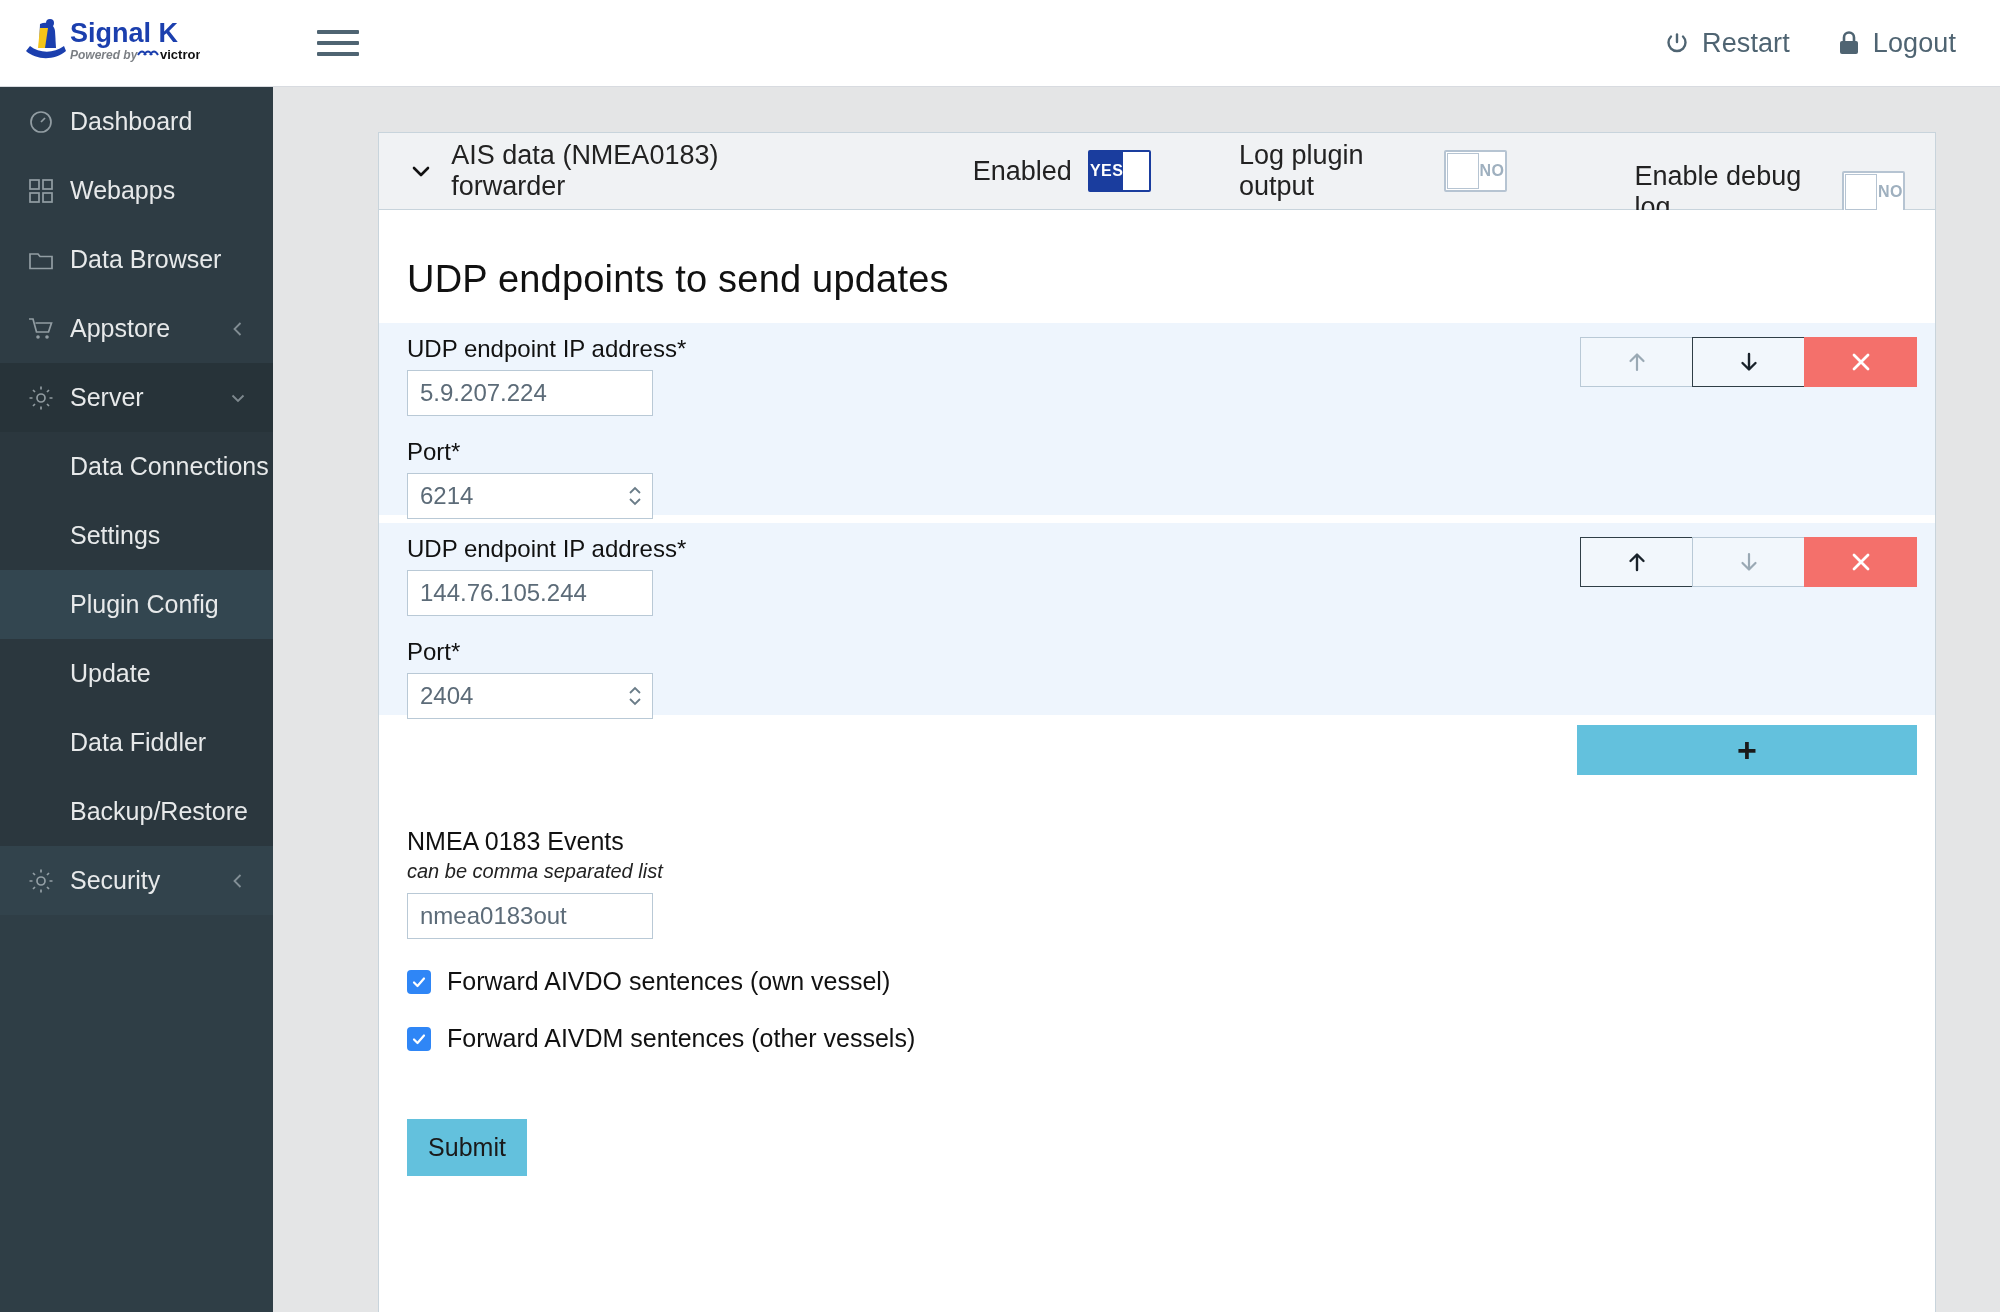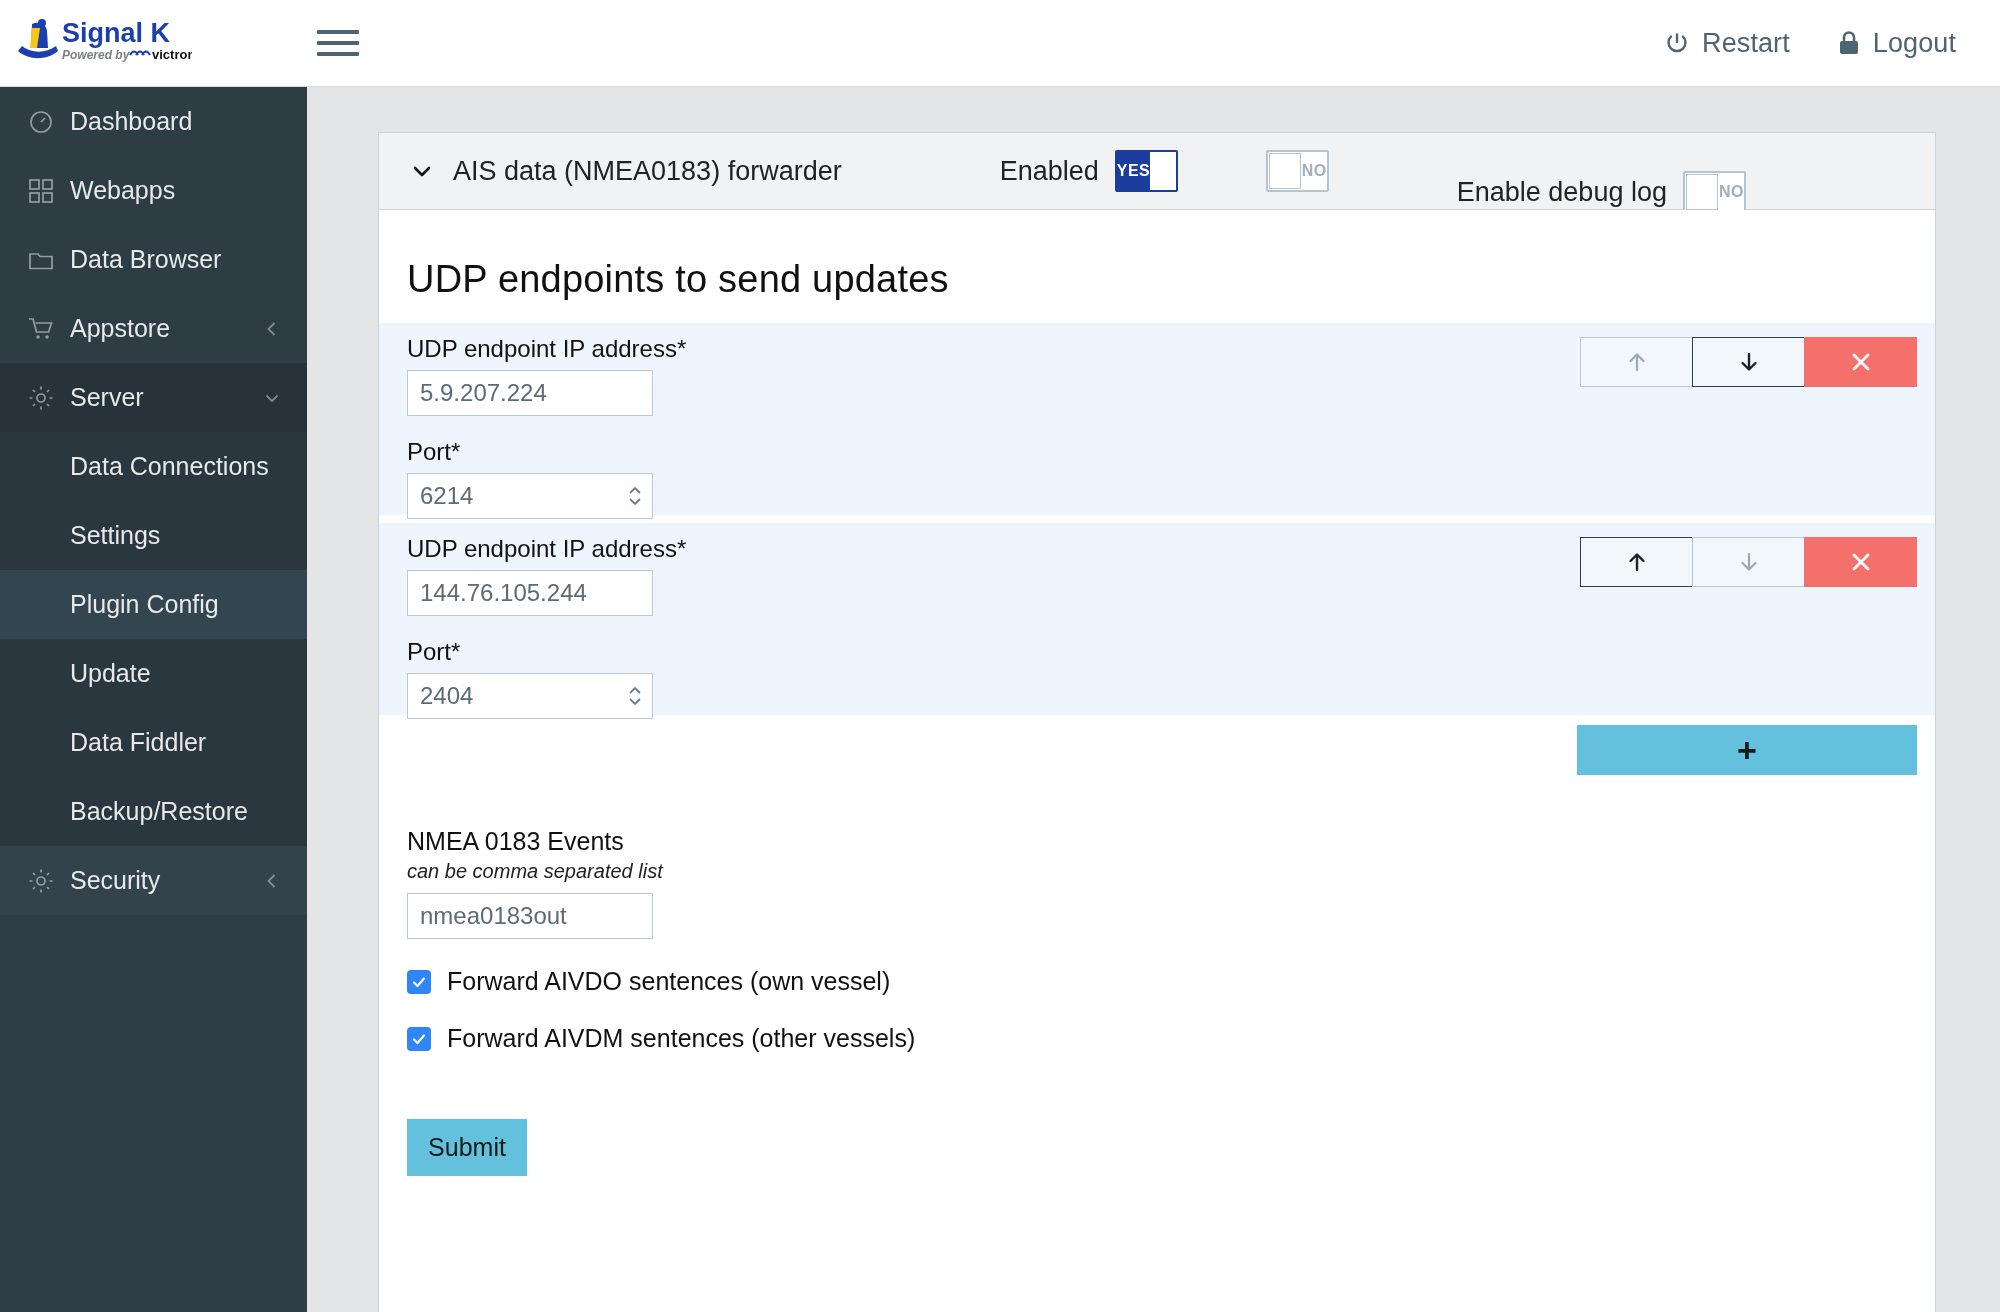--- a/index.html
+++ b/index.html
@@ -14,21 +14,21 @@
   .topbar {
     position: absolute; top: 0; left: 0;
     width: 2000px; height: 87px;
     background: #ffffff;
     border-bottom: 1px solid #d8dbe0;
     display: flex; align-items: center;
   }
   .logo-wrap {
     width: 307px; height: 100%;
     display: flex; align-items: center;
-    padding-left: 12px;
+    padding-left: 20px;
   }
   .logo-svg { display:block; }
   .hamburger {
     width: 52px; height: 40px;
     display: flex; flex-direction: column; justify-content: center;
     gap: 7px; cursor: pointer; margin-left: 10px;
   }
   .hamburger span {
     display: block; height: 4px; width: 42px;
     background: #4f6472; border-radius: 1px;
@@ -39,21 +39,21 @@
   }
   .topbar-action {
     display: flex; align-items: center; gap: 11px;
     color: #4f6472; font-size: 27px; cursor: pointer;
     letter-spacing: .1px;
   }
 
   
   .sidebar {
     position: absolute; top: 87px; left: 0;
-    width: 307px; height: 1225px;
+    width: 273px; height: 1225px;
     background: #2f3e46;
   }
   .nav-item {
     display: flex; align-items: center;
     height: 69px; padding: 0 26px 0 28px;
     color: #e7e9ea; font-size: 25px; cursor: pointer;
     position: relative;
   }
   .nav-item .nav-ico {
     width: 38px; min-width: 38px; display: flex;
@@ -357,20 +357,21 @@
 
       <div class="hdr-group g1">
         <span class="hdr-label">Enabled</span>
         <span class="toggle on">
           <span class="tgl-text">YES</span>
           <span class="tgl-knob"></span>
         </span>
       </div>
 
       <div class="hdr-group g2">
+        <span class="hdr-label">Log plugin output</span>
         <span class="toggle off">
           <span class="tgl-knob"></span>
           <span class="tgl-text">NO</span>
         </span>
       </div>
 
       <div class="hdr-group g3">
         <span class="hdr-label">Enable debug log</span>
         <span class="toggle off">
           <span class="tgl-knob"></span>

